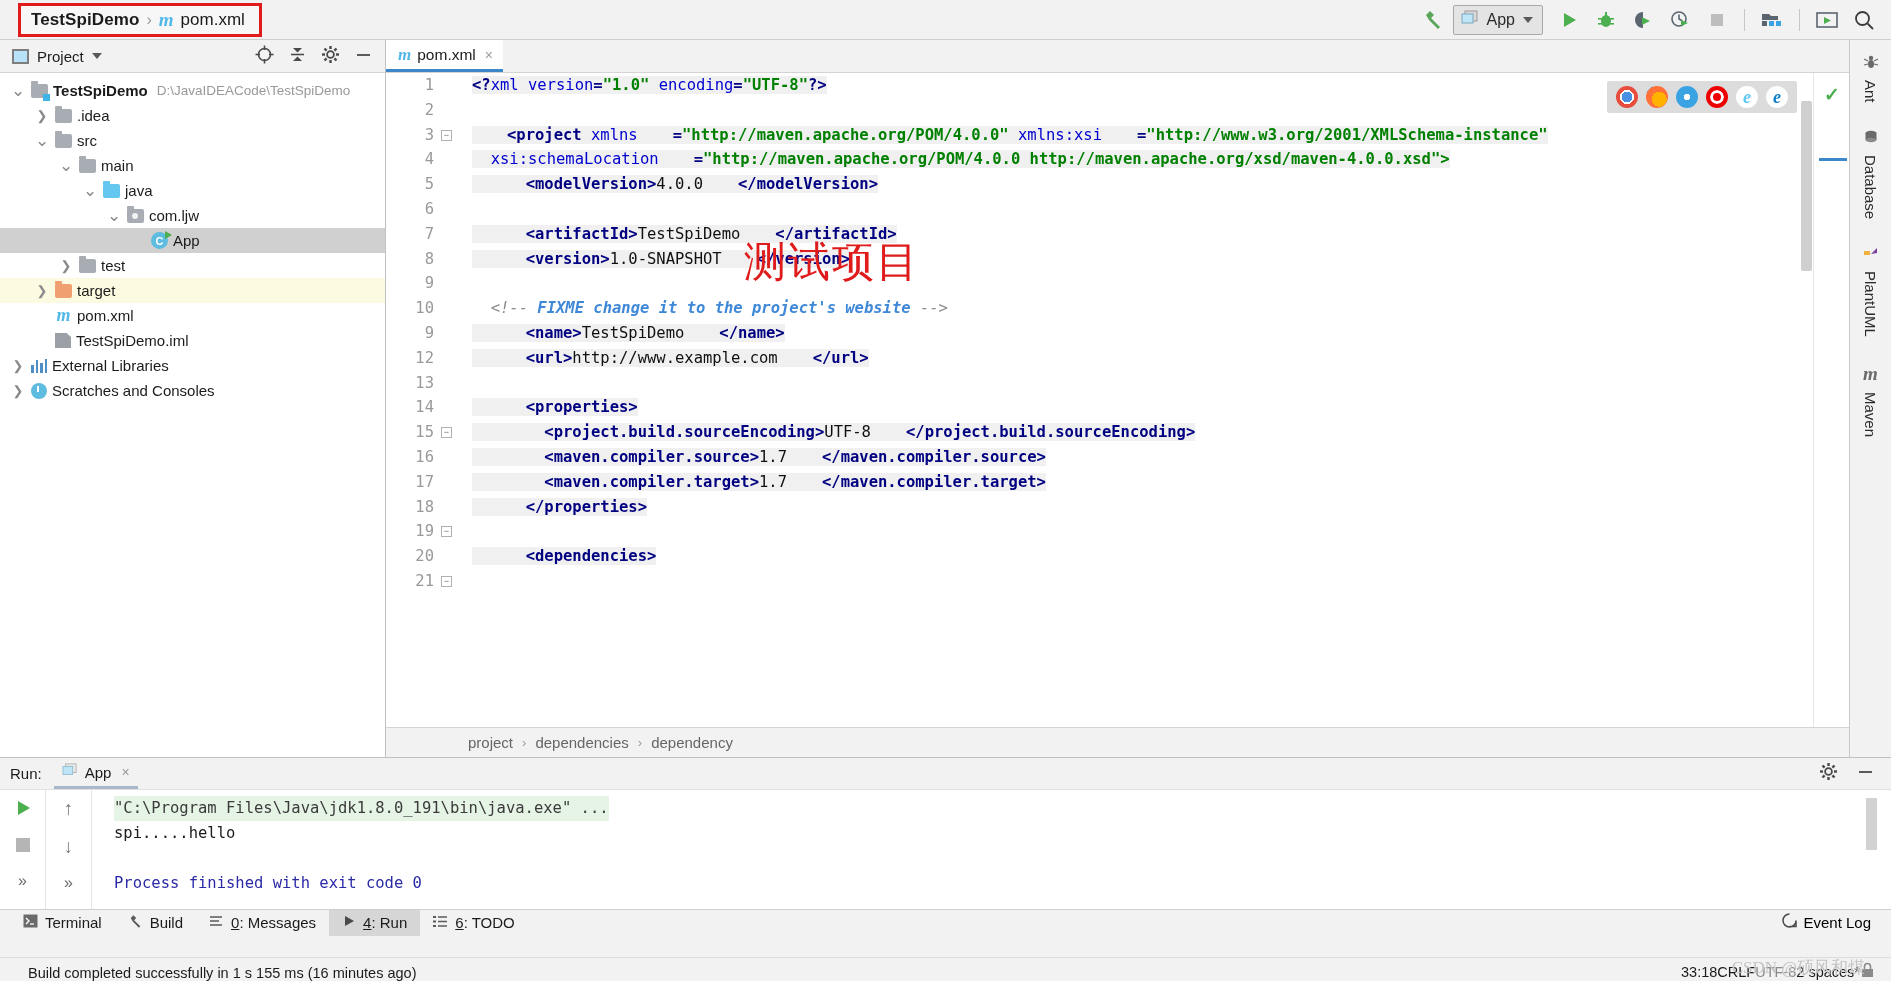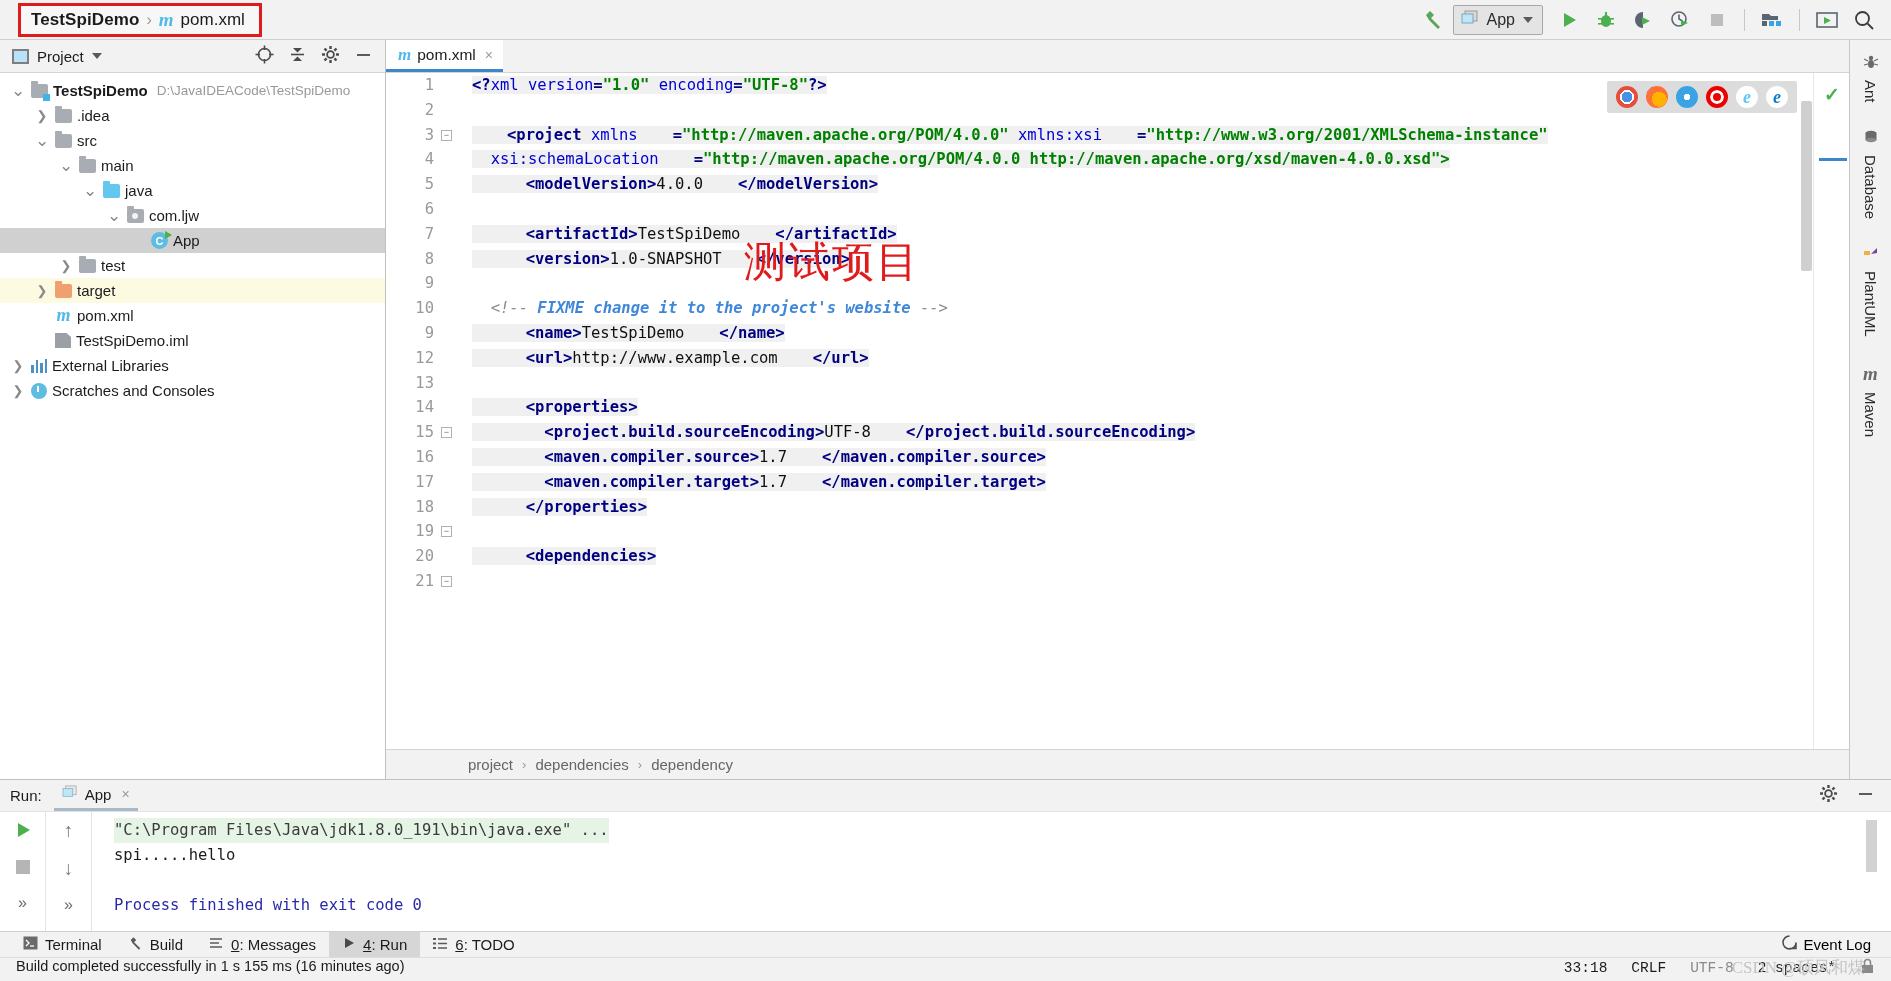--- a/index.html
+++ b/index.html
@@ -149,23 +149,23 @@
   .c-blue  { color:#2a2aa8; }
   .console-sb { position:absolute; right:14px; top:8px; width:11px; height:52px; background:#d2d2d2; }
 
   
   .tw-bar { height:26px; flex:0 0 26px; background:#f2f2f2; display:flex; align-items:center;
             border-top:1px solid #cfcfcf; padding-left:10px; }
   .tw-item { display:flex; align-items:center; gap:7px; height:26px; padding:0 13px; font-size:15px; color:#1b1b1b; }
   .tw-item.active { background:#d6d6d6; }
   .tw-item u { text-decoration:underline; }
   .tw-right { margin-left:auto; display:flex; align-items:center; gap:6px; padding-right:20px; }
-  .status-bar { height:24px; flex:0 0 24px; background:#f2f2f2; display:flex; align-items:flex-start;
-                padding-left:16px; font-size:14.5px; color:#1b1b1b; border-top:1px solid #dcdcdc; }
-  .st-right { margin-left:auto; display:flex; align-items:center; gap:24px; padding-right:16px;font-family:Liberation Mono, monospace; }
+  .status-bar { height:24px; flex:0 0 24px; background:#f2f2f2; display:flex; align-items:flex-end;
+                padding-left:28px; font-size:14.5px; color:#1b1b1b; border-top:1px solid #dcdcdc;margin-top:22px; }
+  .st-right { margin-left:auto; display:flex; align-items:center; padding-right:16px; }
   .st-dim { color:#8a8a8a; }
 
   
   .cn-overlay { position:absolute; left:358px; top:161px; font-size:42px; color:#e01b1b;
                 font-family:"DejaVu Sans", sans-serif; font-weight:500; letter-spacing:2px; z-index:40;
                 pointer-events:none; }
   .watermark { position:absolute; right:26px; bottom:2px; font-size:17px; color:#c4c4c4;
                z-index:40; pointer-events:none; font-family:"Liberation Serif", serif; }
 </style>
 </head>

